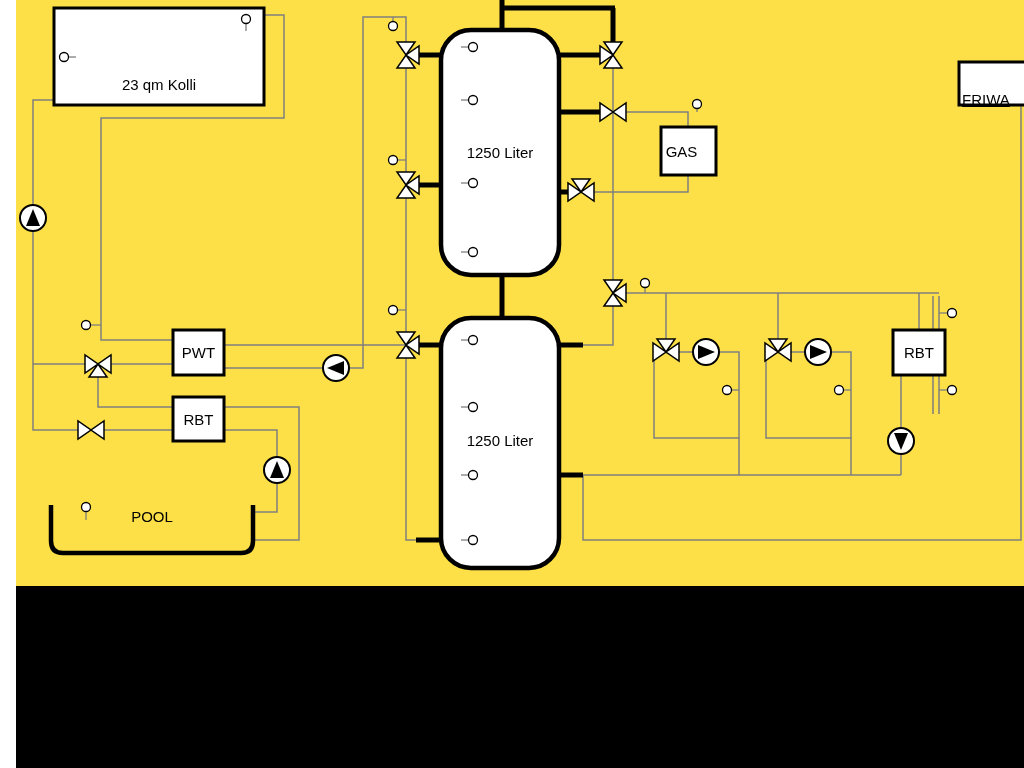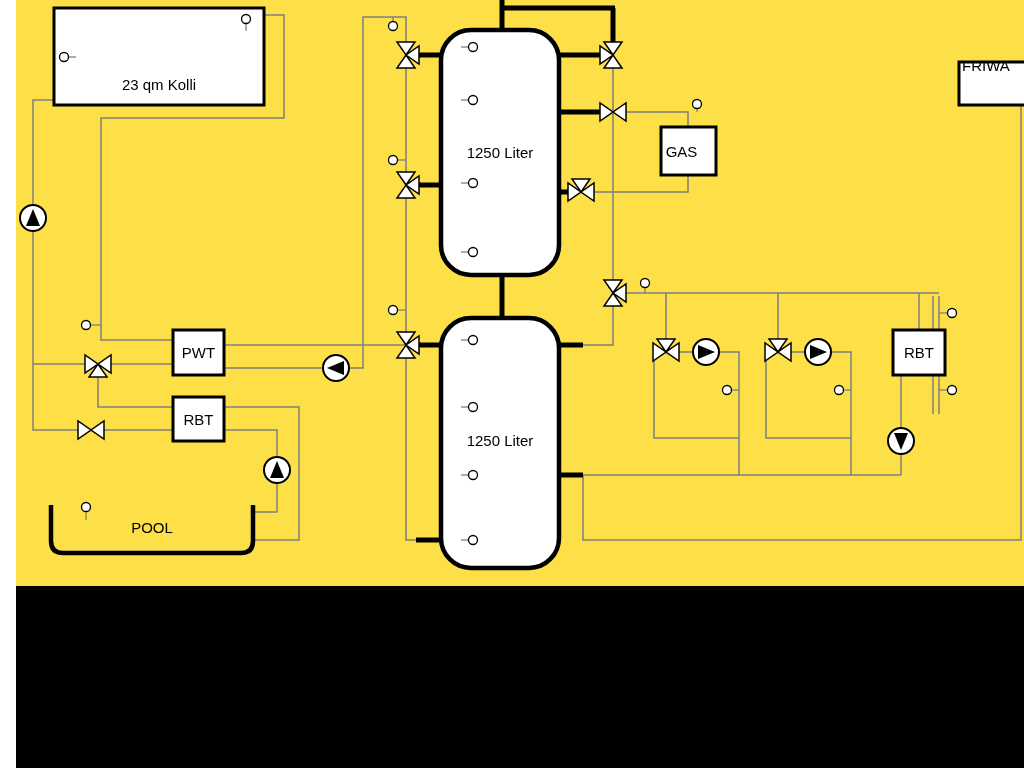--- a/index.html
+++ b/index.html
@@ -202,20 +202,20 @@
         <circle class="sens" cx="936" cy="313" r="4.5"></circle>
       <path class="stem" d="M931.5,390 L923,390"></path>
         <circle class="sens" cx="936" cy="390" r="4.5"></circle>
     </g>
   </svg>
 
   <div class="lbl" style="left:38px;top:77px;width:210px;">23 qm Kolli</div>
   <div class="lbl" style="left:425px;top:145px;width:118px;">1250 Liter</div>
   <div class="lbl" style="left:425px;top:433px;width:118px;">1250 Liter</div>
   <div class="lbl" style="left:645px;top:144px;width:41px;">GAS</div>
-  <div class="lbl" style="left:943px;top:58px;width:54px;">FRIWA</div>
+  <div class="lbl" style="left:943px;top:92px;width:54px;text-decoration:underline;">FRIWA</div>
   <div class="lbl" style="left:157px;top:345px;width:51px;">PWT</div>
   <div class="lbl" style="left:157px;top:412px;width:51px;">RBT</div>
   <div class="lbl" style="left:877px;top:345px;width:52px;">RBT</div>
-  <div class="lbl" style="left:35px;top:520px;width:202px;">POOL</div>
+  <div class="lbl" style="left:35px;top:509px;width:202px;">POOL</div>
 
   <div class="footer"></div>
 </div>
 
 </body></html>

